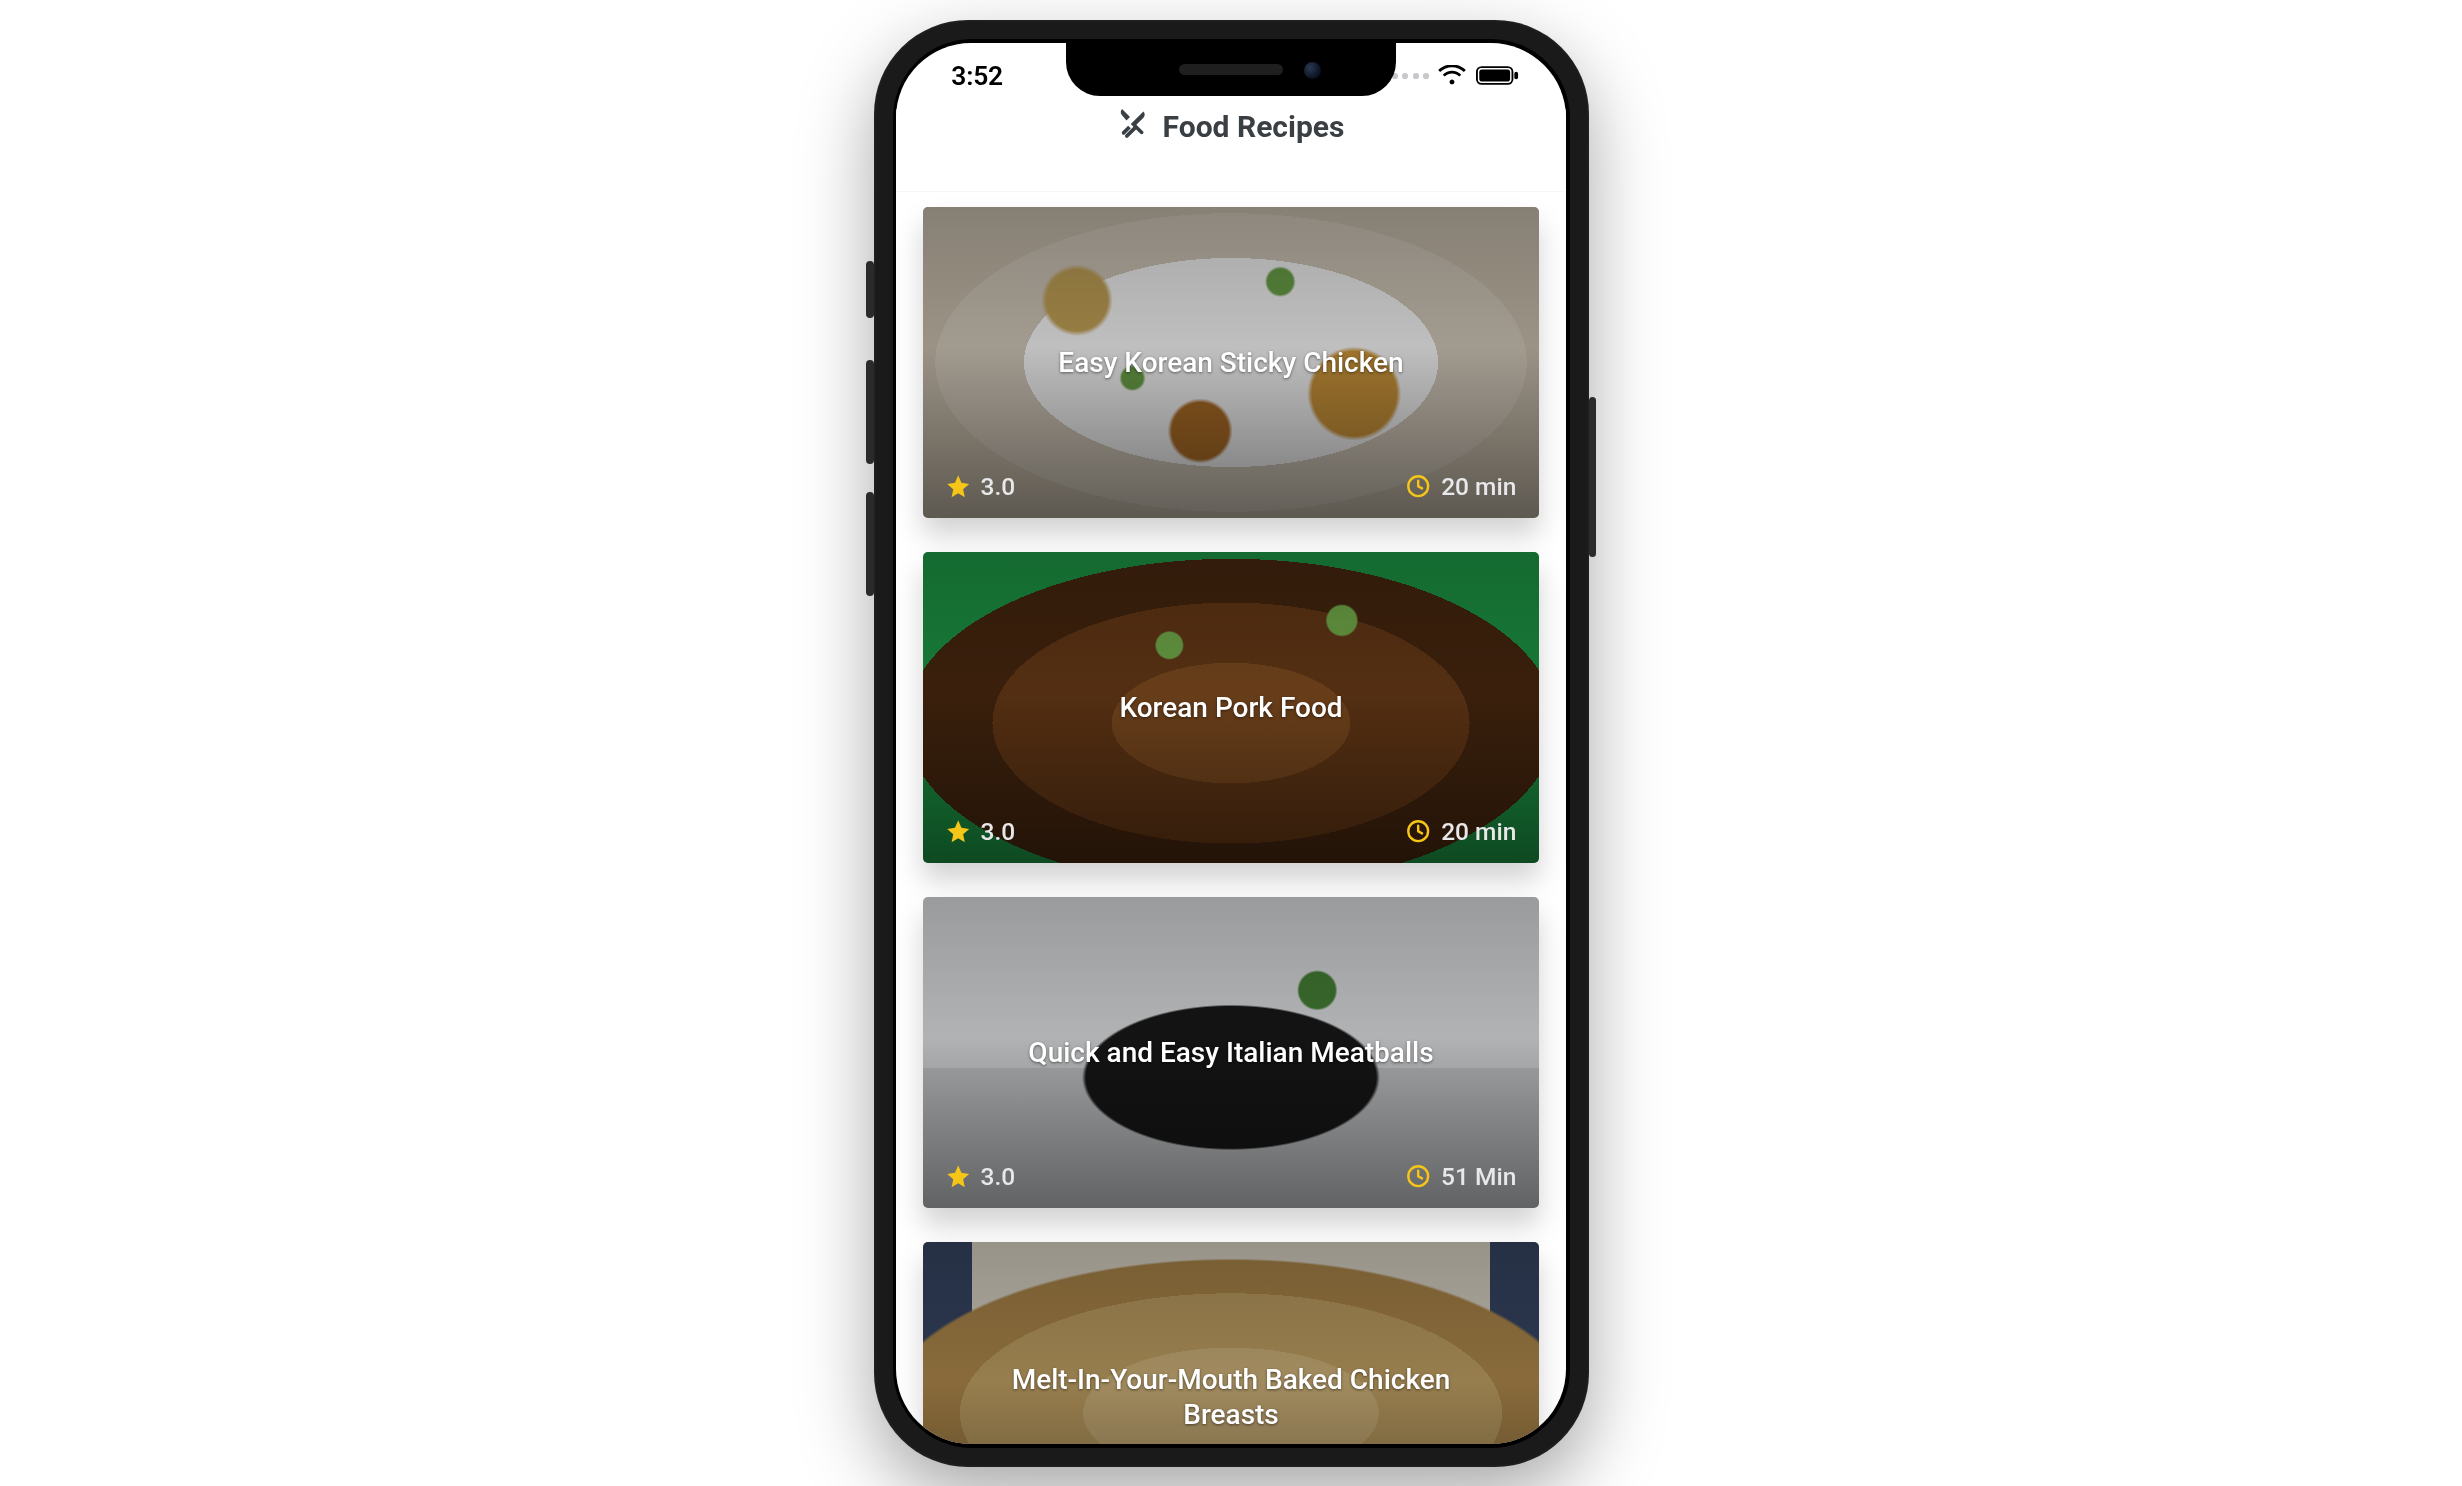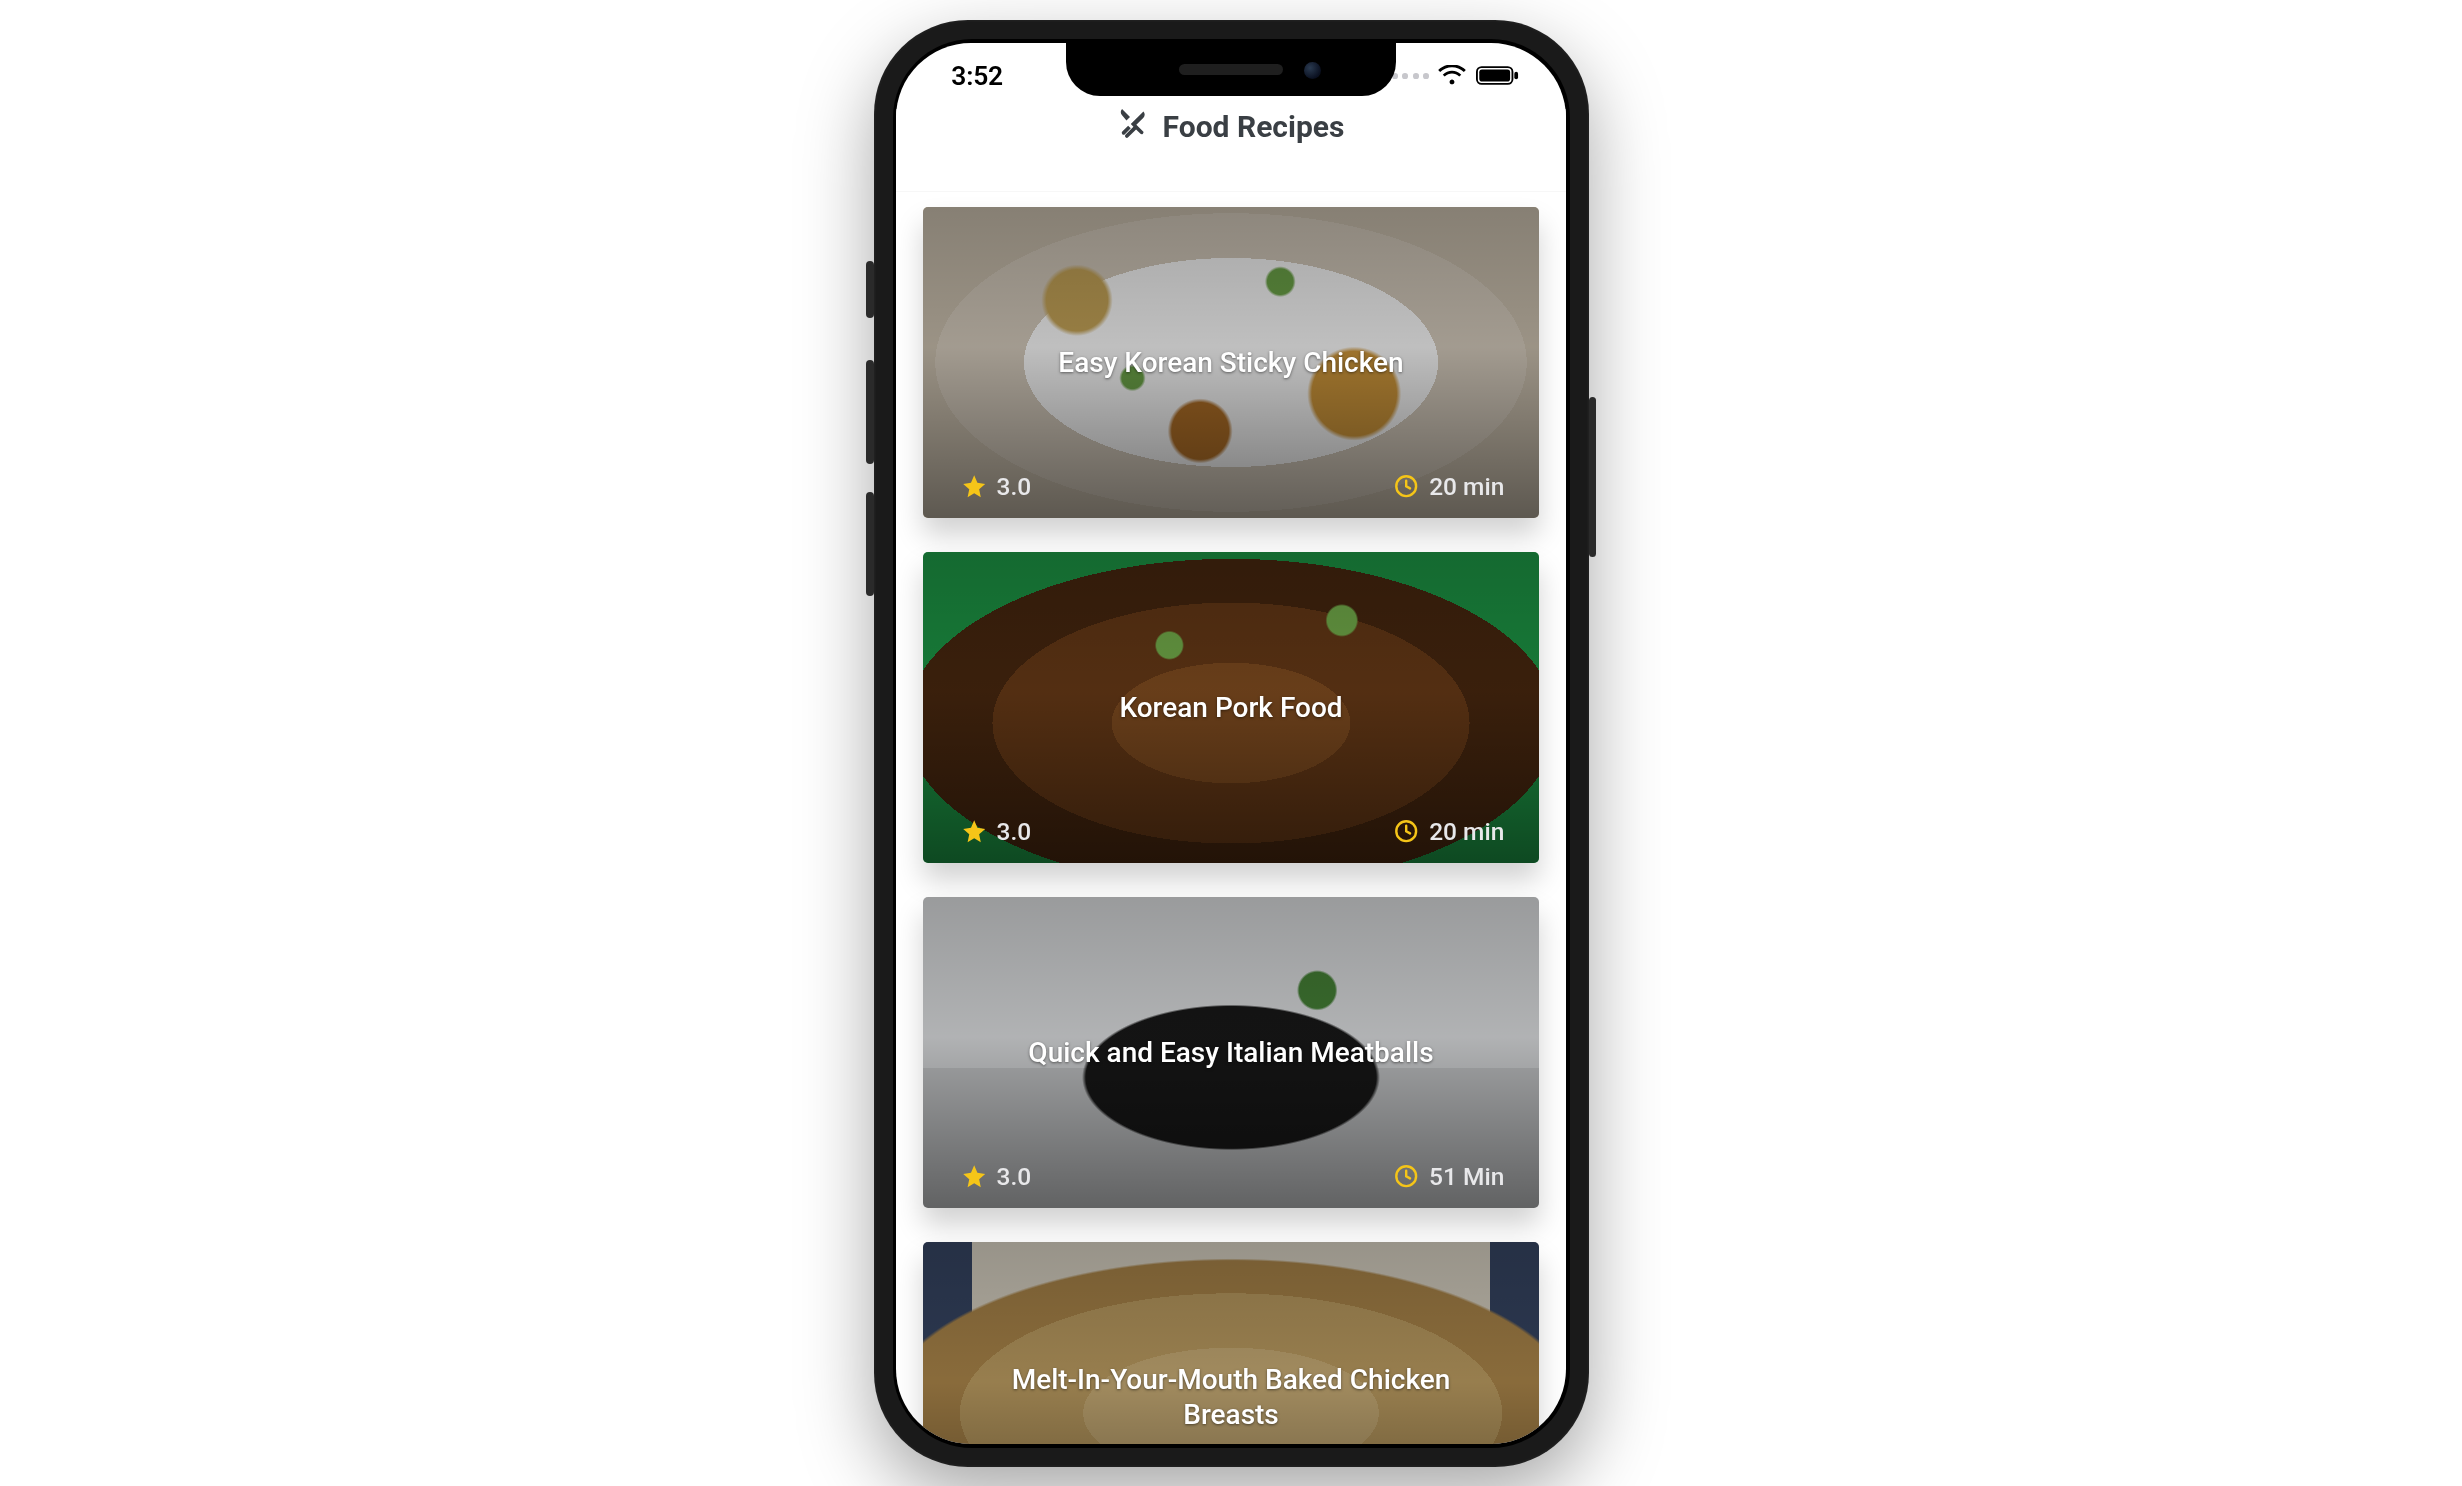--- a/index.html
+++ b/index.html
@@ -172,22 +172,22 @@
     text-shadow: 0 0.9px 2.8px rgba(0,0,0,0.5);
   }
   .card-meta-left, .card-meta-right {
     position: absolute;
     bottom: 17px;
     display: flex;
     align-items: center;
     gap: 9.4px;
     z-index: 2;
   }
-  .card-meta-left { left: 38px; }
-  .card-meta-right { right: 35px; }
+  .card-meta-left { left: 22px; }
+  .card-meta-right { right: 23px; }
   .meta-text {
     color: #e8e8ea;
     font-size: 24.5px;
     font-weight: 500;
   }
   .star-icon svg { display: block; }
   .clock-icon svg { display: block; }
 
   
   .bg1 {

